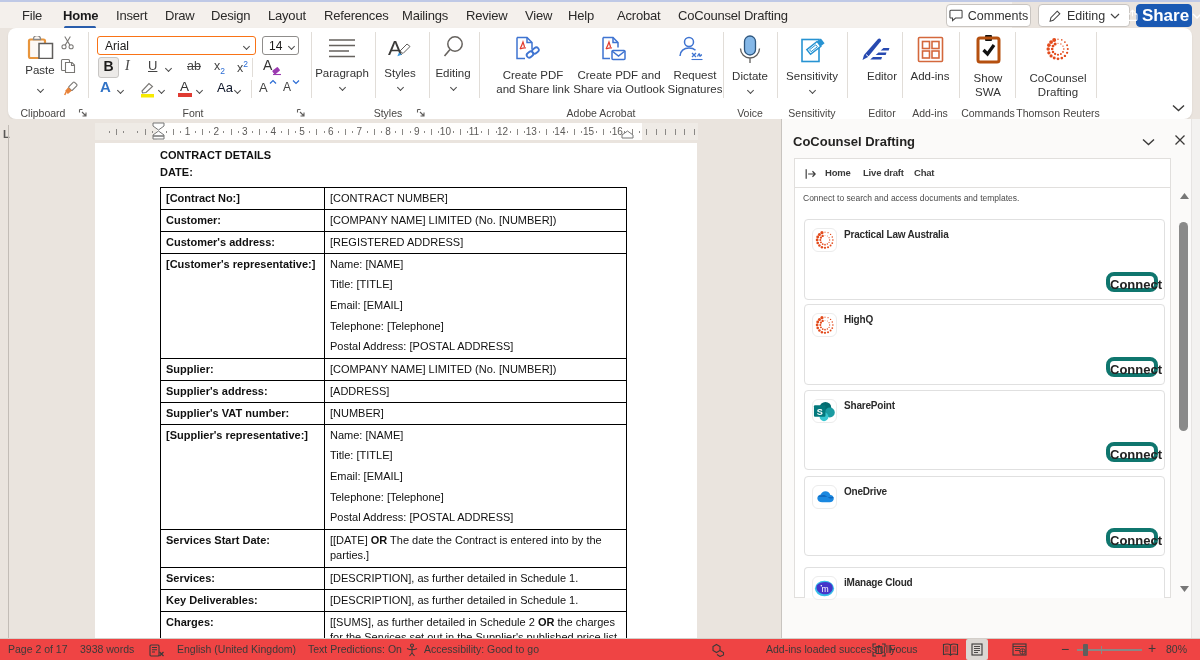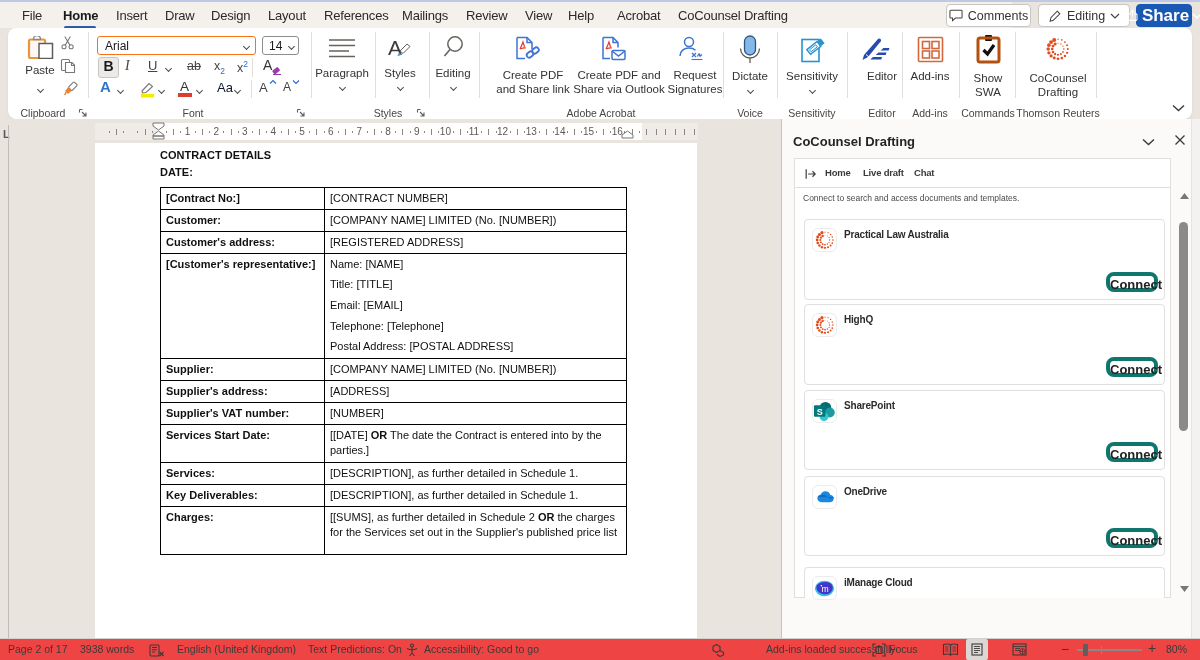--- a/index.html
+++ b/index.html
@@ -373,20 +373,30 @@
               <td class="l" style="height:22px;">Supplier:</td>
               <td>[COMPANY NAME] LIMITED (No. [NUMBER])</td>
             </tr>
       <tr>
               <td class="l" style="height:22px;">Supplier's address:</td>
               <td>[ADDRESS]</td>
             </tr>
       <tr>
               <td class="l" style="height:22px;">Supplier's VAT number:</td>
               <td>[NUMBER]</td>
+            </tr>
+      <tr>
+              <td class="l" style="height:105px;">[Supplier's representative:]</td>
+              <td>
+                <p>Name: [NAME]</p>
+                <p>Title: [TITLE]</p>
+                <p>Email: [EMAIL]</p>
+                <p>Telephone: [Telephone]</p>
+                <p>Postal Address: [POSTAL ADDRESS]</p>
+              </td>
             </tr>
       <tr>
               <td class="l" style="height:38px;">Services Start Date:</td>
               <td>[[DATE] <b>OR</b> The date the Contract is entered into by the parties.]</td>
             </tr>
       <tr>
               <td class="l" style="height:22px;">Services:</td>
               <td>[DESCRIPTION], as further detailed in Schedule 1.</td>
             </tr>
       <tr>

